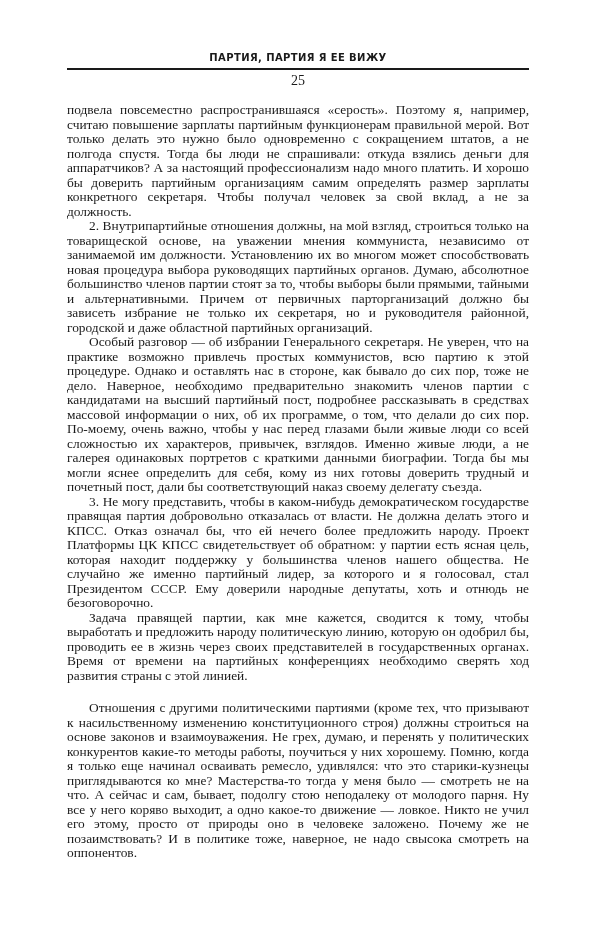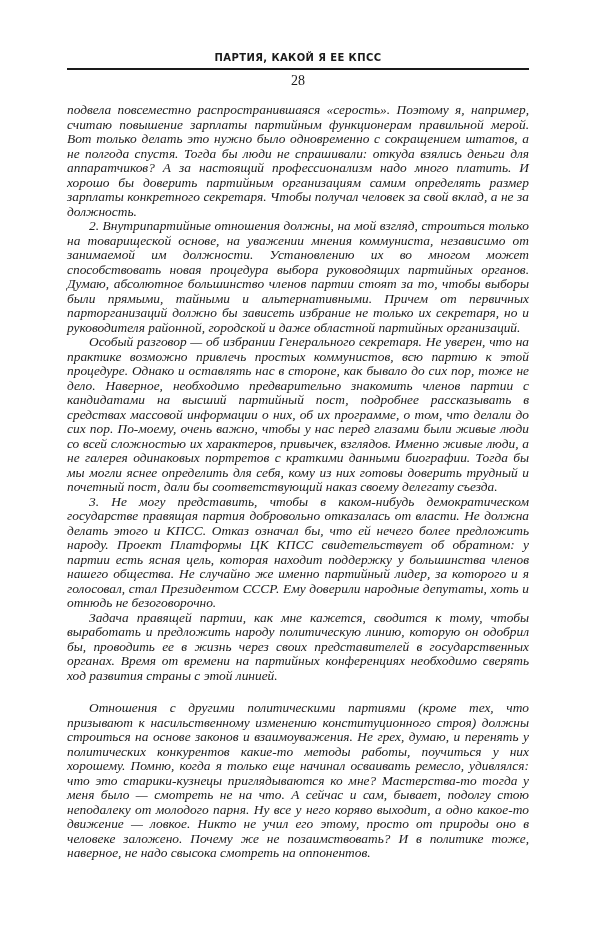--- a/index.html
+++ b/index.html
@@ -13,31 +13,31 @@
   .rule { position: absolute; top: 68px; left: 0; width: 462px; height: 2px; background: #1a1a1a; }
   .page-number {
     position: absolute; top: 73px; left: 0; width: 462px; text-align: center;
     font-family: "Liberation Serif", serif; font-size: 14px; color: #1a1a1a;
   }
   .body-text {
     position: absolute; top: 103px; left: 0; width: 462px;
     font-family: "Liberation Serif", serif; font-size: 13.4px; line-height: 14.5px;
     text-align: justify; hyphens: manual; color: #1a1a1a;
   }
-  .body-text p { margin: 0; text-indent: 22px; font-style: italic; }
+  .body-text p { margin: 0; text-indent: 22px; }
   .body-text p.first { text-indent: 0; }
   .body-text p.gap { margin-top: 18px; }
 </style>
 </head>
 <body>
 
 <div class="page">
-  <div class="running-head">ПАРТИЯ, КАКОЙ Я ЕЕ КПСС</div>
+  <div class="running-head">ПАРТИЯ, ПАРТИЯ Я ЕЕ ВИЖУ</div>
   <div class="rule"></div>
-  <div class="page-number">28</div>
+  <div class="page-number">25</div>
 
   <div class="body-text">
     <p class="first">подвела повсеместно распространившаяся «серость». Поэтому я, например, считаю повышение зарплаты партийным функционерам правильной мерой. Вот только делать это нужно было одновременно с сокращением штатов, а не полгода спустя. Тогда бы люди не спрашивали: откуда взялись деньги для аппаратчиков? А за настоящий профессионализм надо много платить. И хорошо бы доверить партийным организациям самим определять размер зарплаты конкретного секретаря. Чтобы получал человек за свой вклад, а не за должность.</p>
     <p>2. Внутрипартийные отношения должны, на мой взгляд, строиться только на товарищеской основе, на уважении мнения коммуниста, независимо от занимаемой им должности. Установлению их во многом может способствовать новая процедура выбора руководящих партийных органов. Думаю, абсолютное большинство членов партии стоят за то, чтобы выборы были прямыми, тайными и альтернативными. Причем от первичных парторганизаций должно бы зависеть избрание не только их секретаря, но и руководителя районной, городской и даже областной партийных организаций.</p>
     <p>Особый разговор — об избрании Генерального секретаря. Не уверен, что на практике возможно привлечь простых коммунистов, всю партию к этой процедуре. Однако и оставлять нас в стороне, как бывало до сих пор, тоже не дело. Наверное, необходимо предварительно знакомить членов партии с кандидатами на высший партийный пост, подробнее рассказывать в средствах массовой информации о них, об их программе, о том, что делали до сих пор. По-моему, очень важно, чтобы у нас перед глазами были живые люди со всей сложностью их характеров, привычек, взглядов. Именно живые люди, а не галерея одинаковых портретов с краткими данными биографии. Тогда бы мы могли яснее определить для себя, кому из них готовы доверить трудный и почетный пост, дали бы соответствующий наказ своему делегату съезда.</p>
     <p>3. Не могу представить, чтобы в каком-нибудь демократическом государстве правящая партия добровольно отказалась от власти. Не должна делать этого и КПСС. Отказ означал бы, что ей нечего более предложить народу. Проект Платформы ЦК КПСС свидетельствует об обратном: у партии есть ясная цель, которая находит поддержку у большинства членов нашего общества. Не случайно же именно партийный лидер, за которого и я голосовал, стал Президентом СССР. Ему доверили народные депутаты, хоть и отнюдь не безоговорочно.</p>
     <p>Задача правящей партии, как мне кажется, сводится к тому, чтобы выработать и предложить народу политическую линию, которую он одобрил бы, проводить ее в жизнь через своих представителей в государственных органах. Время от времени на партийных конференциях необходимо сверять ход развития страны с этой линией.</p>
     <p class="gap">Отношения с другими политическими партиями (кроме тех, что призывают к насильственному изменению конституционного строя) должны строиться на основе законов и взаимоуважения. Не грех, думаю, и перенять у политических конкурентов какие-то методы работы, поучиться у них хорошему. Помню, когда я только еще начинал осваивать ремесло, удивлялся: что это старики-кузнецы приглядываются ко мне? Мастерства-то тогда у меня было — смотреть не на что. А сейчас и сам, бывает, подолгу стою неподалеку от молодого парня. Ну все у него коряво выходит, а одно какое-то движение — ловкое. Никто не учил его этому, просто от природы оно в человеке заложено. Почему же не позаимствовать? И в политике тоже, наверное, не надо свысока смотреть на оппонентов.</p>
   </div>
 </div>

